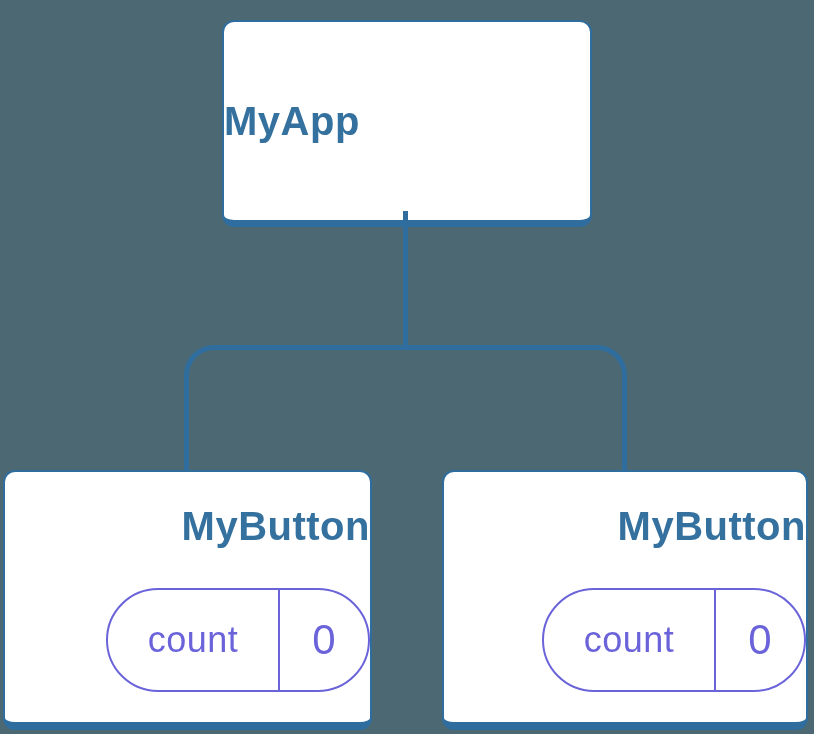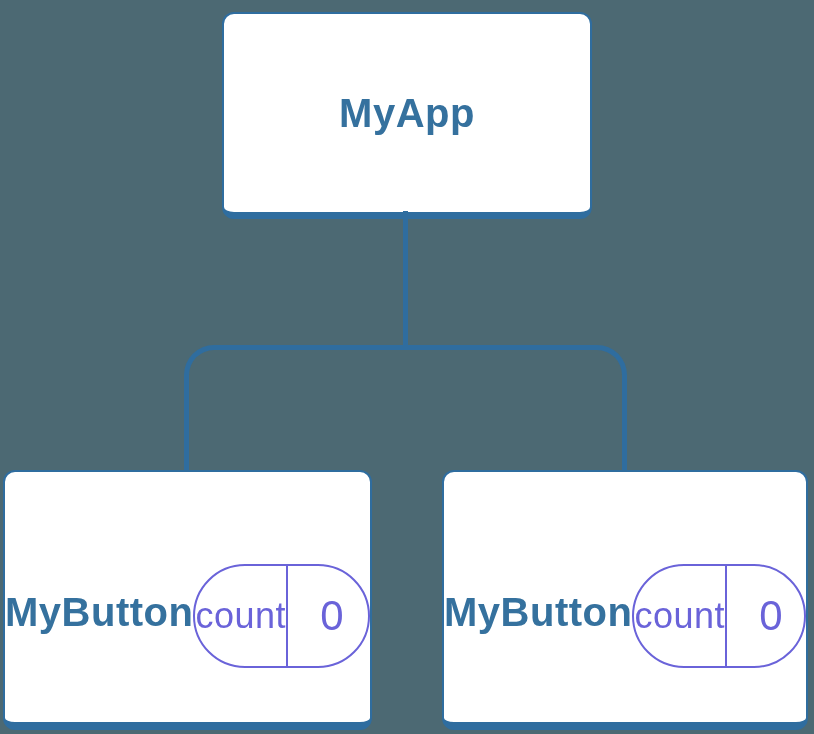--- a/index.html
+++ b/index.html
@@ -24,34 +24,35 @@
   .card {
     position: absolute;
     box-sizing: border-box;
     background: var(--card-background, #FFFFFF);
     border: 2px solid var(--connector, #2F6D9F);
     border-bottom-width: 8px;
     border-radius: 12px;
   }
   .card.root {
     left: 222px;
-    top: 12px;
+    top: 20px;
     width: 370px;
     height: 207px;
     border-bottom-width: 7px;
     display: flex;
     align-items: center;
-    justify-content: center;
+    justify-content: flex-start;
   }
   .card.child {
     top: 470px;
     width: 369px;
     height: 260px;
     display: flex;
-    align-items: center;
+    flex-direction: column;
+    align-items: flex-end;
   }
   .card.child-left  { left: 3px; }
   .card.child-right { left: 442px; width: 366px; }
 
   .component-label {
     color: var(--component-label, #35719E);
     font-size: 40px;
     font-weight: 600;
     line-height: 48px;
     letter-spacing: 0.5px;

